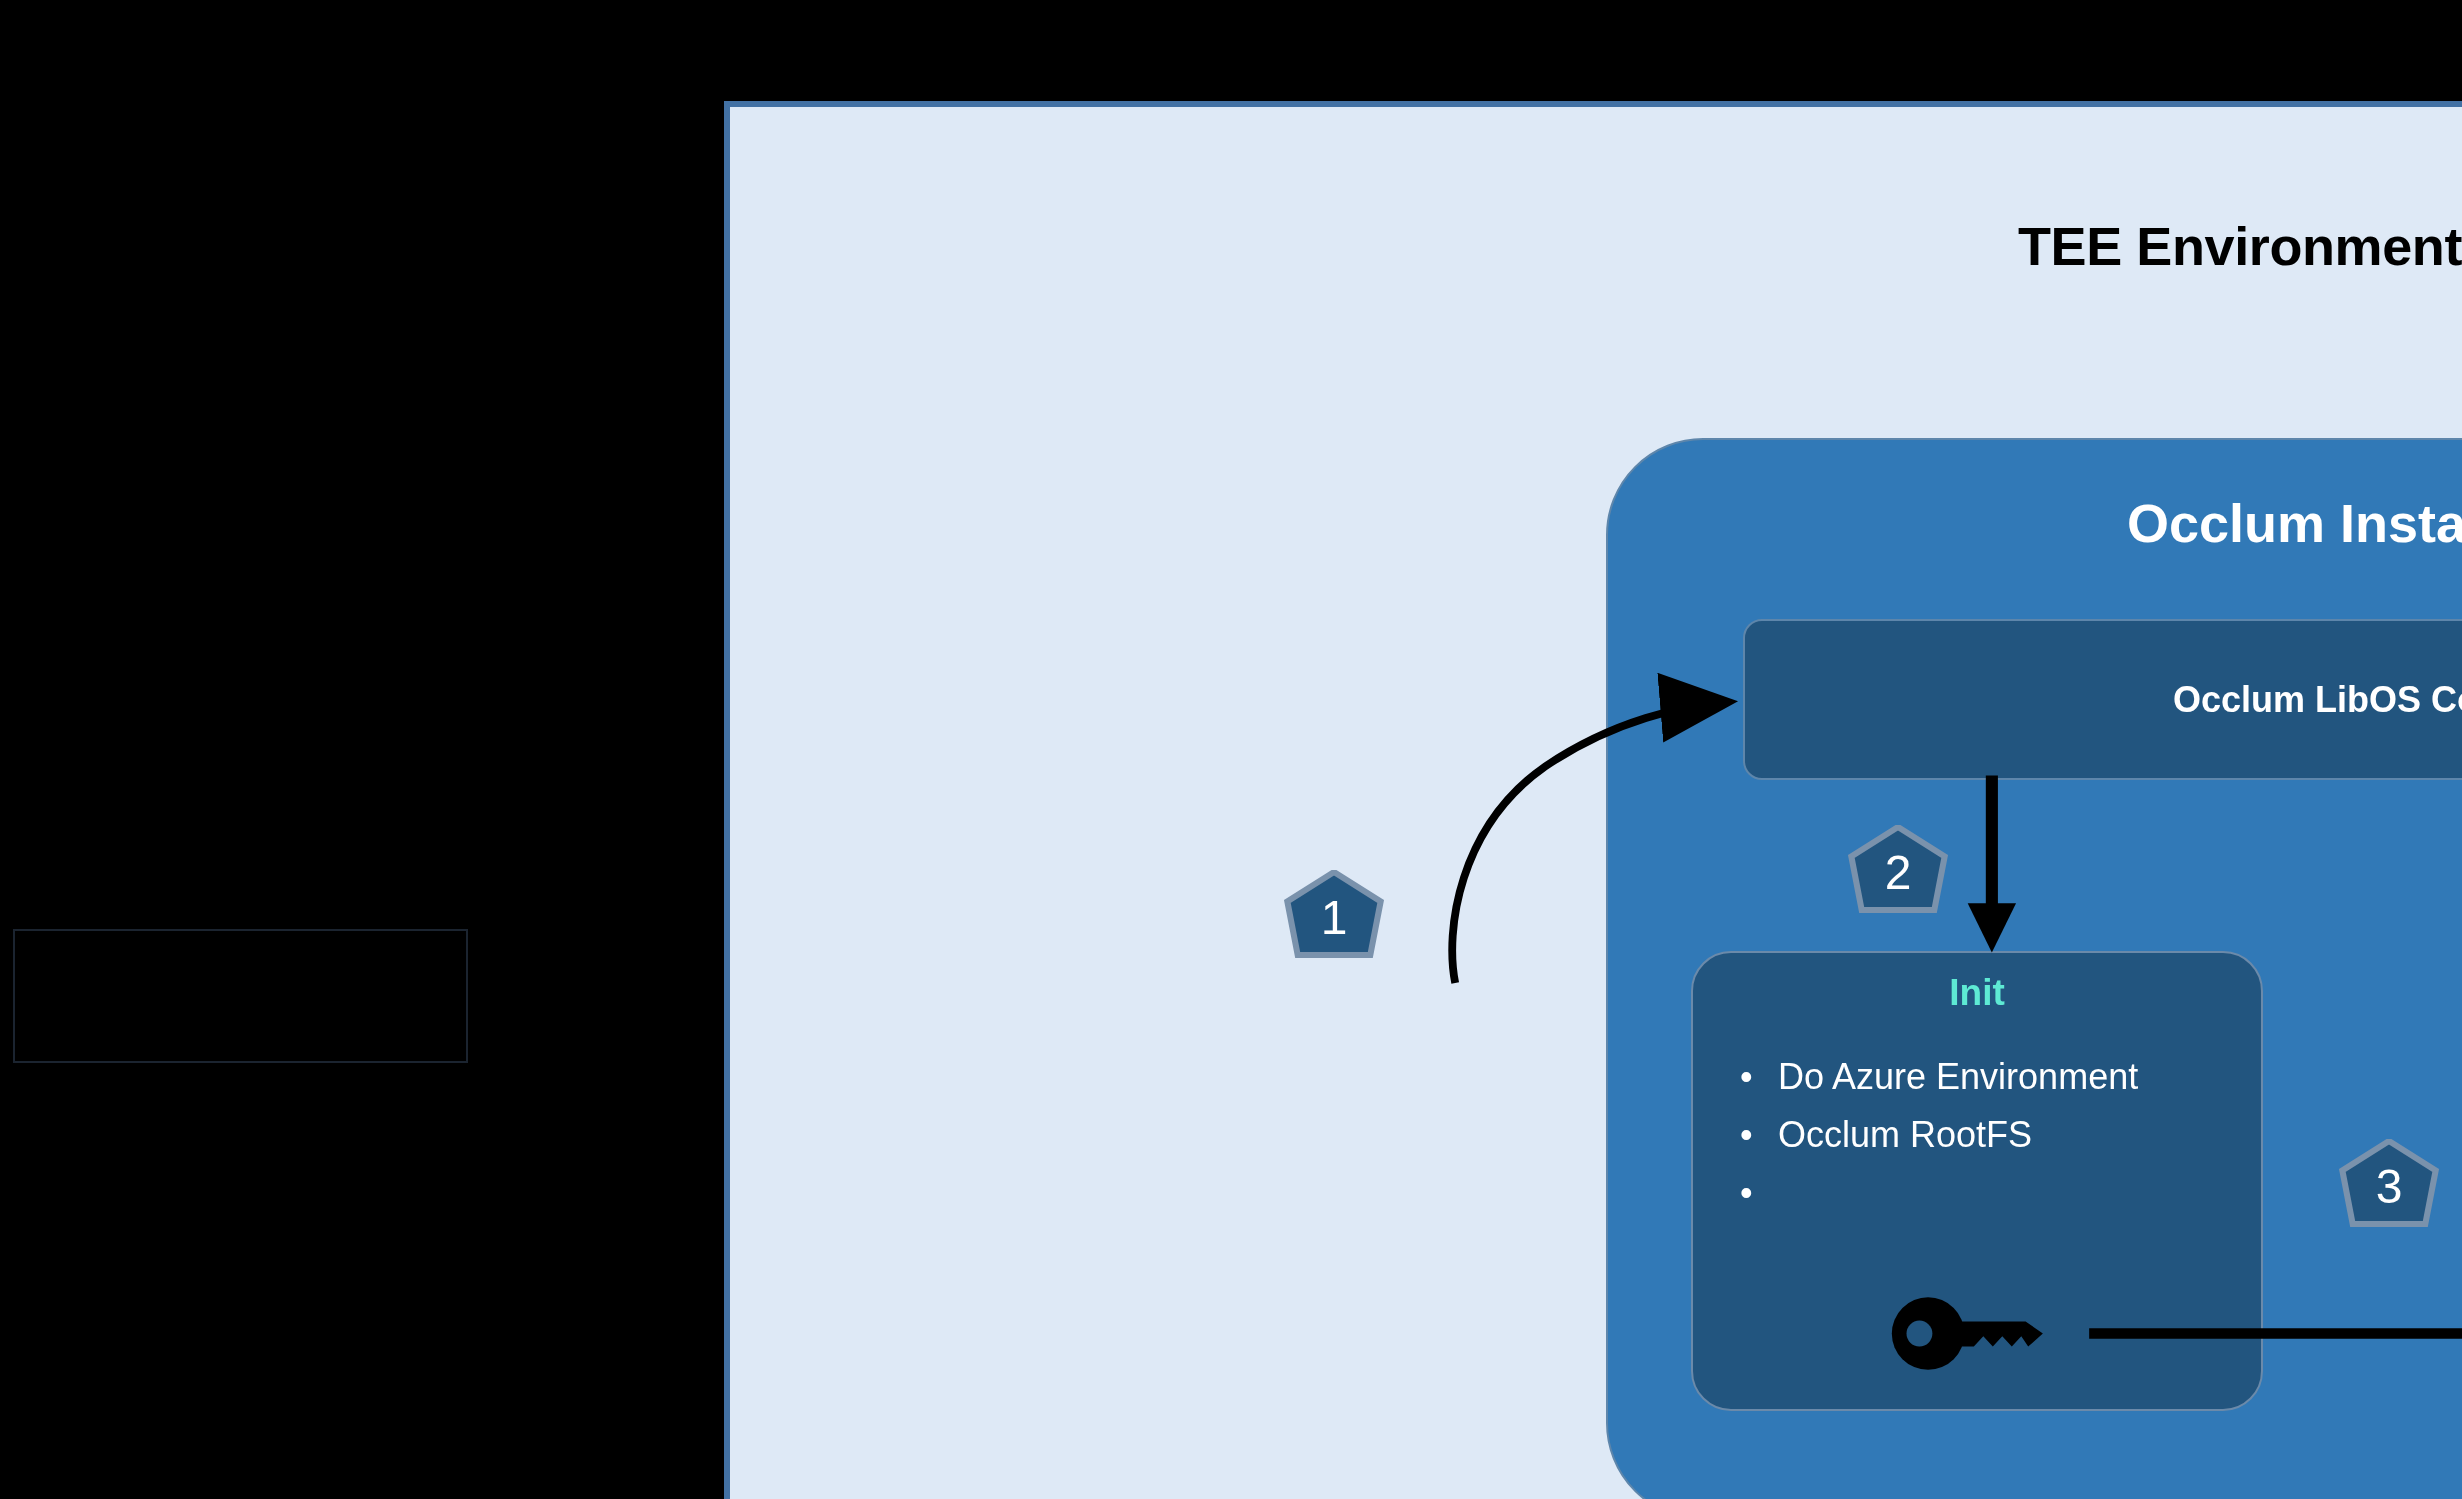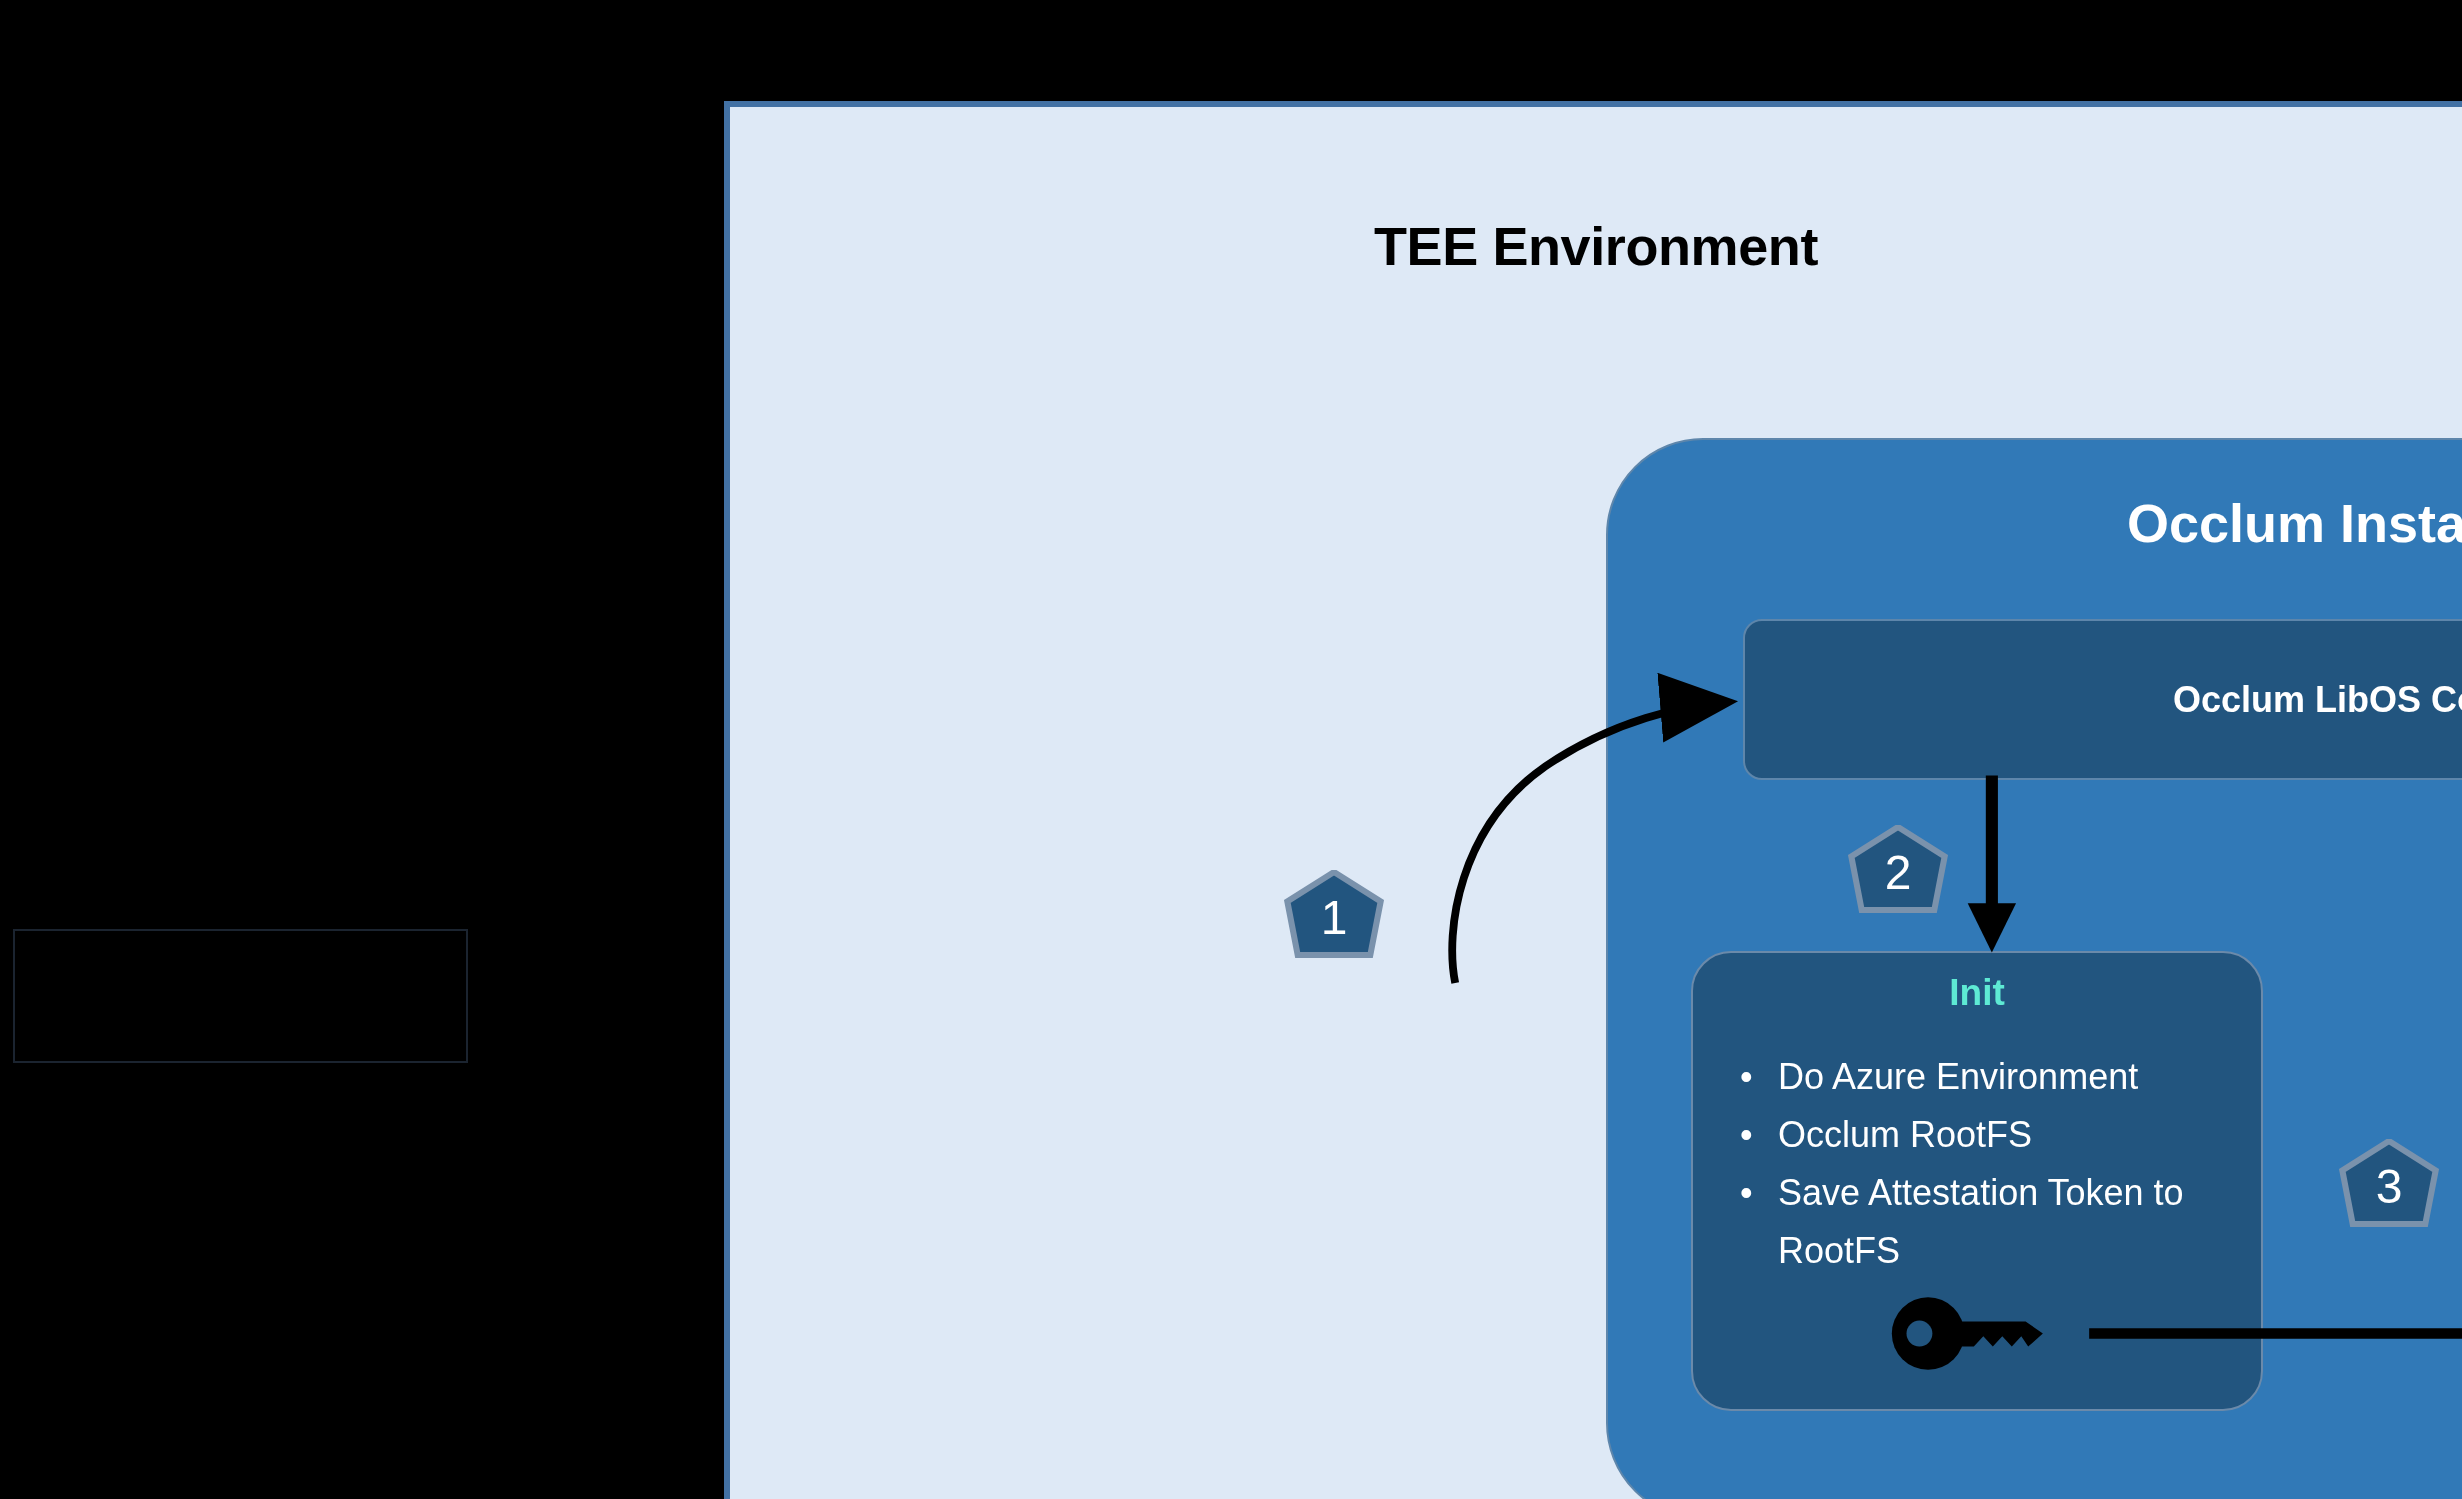--- a/index.html
+++ b/index.html
@@ -39,21 +39,21 @@
     border-right: none;
     border-bottom: none;
     box-sizing: border-box;
   }
 
   #tee-title {
     position: absolute;
     left: 0;
     top: 108px;
     width: 100%;
-    text-align: center;
+    text-align: right;
     font-size: 54px;
     font-weight: bold;
     color: #000000;
     letter-spacing: -0.4px;
   }
 
   
   #occlum-instance {
     position: absolute;
     left: 876px;
@@ -197,21 +197,20 @@
       <li>
         <span class="bullet">•</span>
         <span>Do Azure Environment</span>
       </li>
       <li>
         <span class="bullet">•</span>
         <span>Occlum RootFS</span>
       </li>
       <li>
         <span class="bullet">•</span>
-        <span>Save Attestation Token to RootFS</span>
       </li>
     </ul>
   </div>
 
   <svg class="key-icon" id="key-init" viewBox="0 0 190 95">
     <path d="M47,5 A42,42 0 1,0 47,89 A42,42 0 1,0 47,5 Z" fill="#000000"></path>
     <circle cx="37" cy="47" r="15" fill="#22557F"></circle>
     <path d="M80,33 L160,33 L180,47 L163,62 L155,50 L144,62 L133,50 L122,62 L111,50 L100,62 L80,62 Z" fill="#000000"></path>
   </svg>
 

